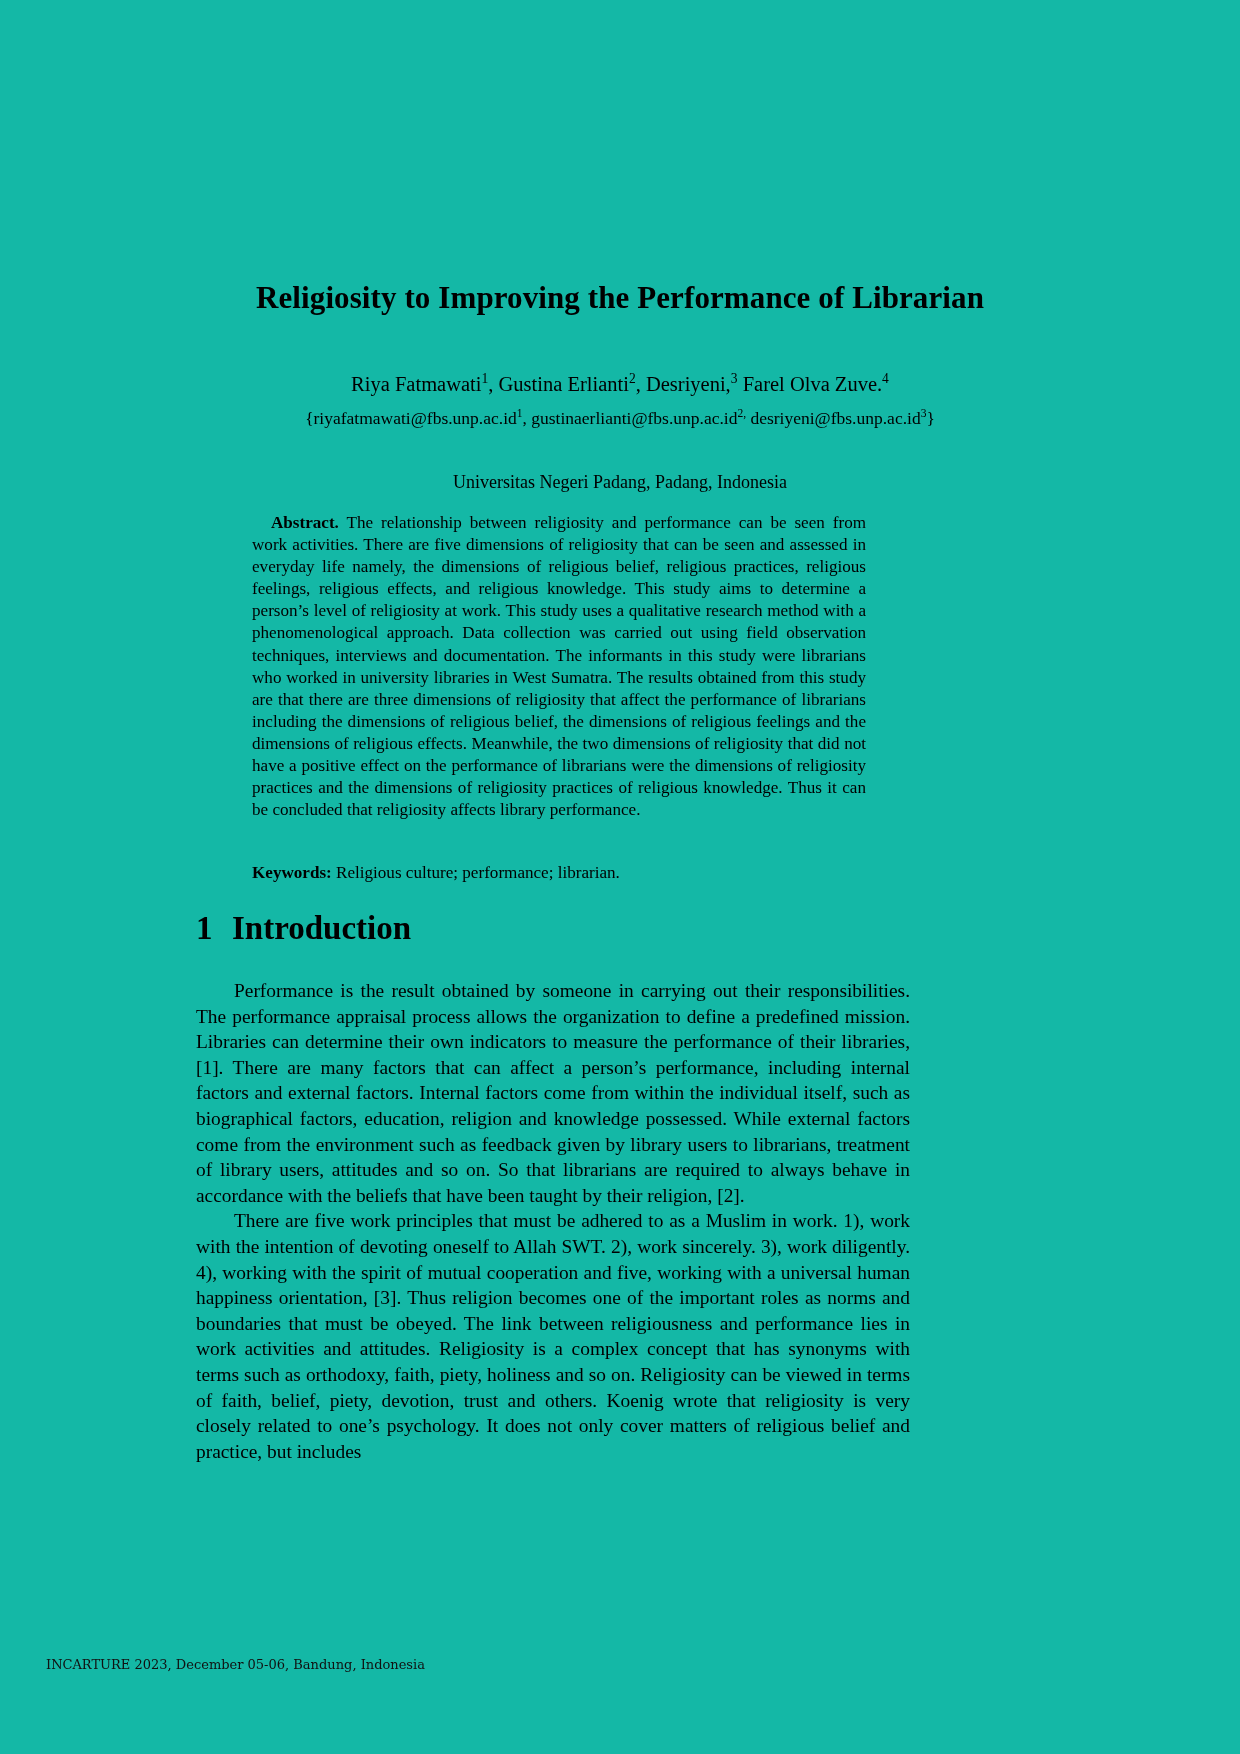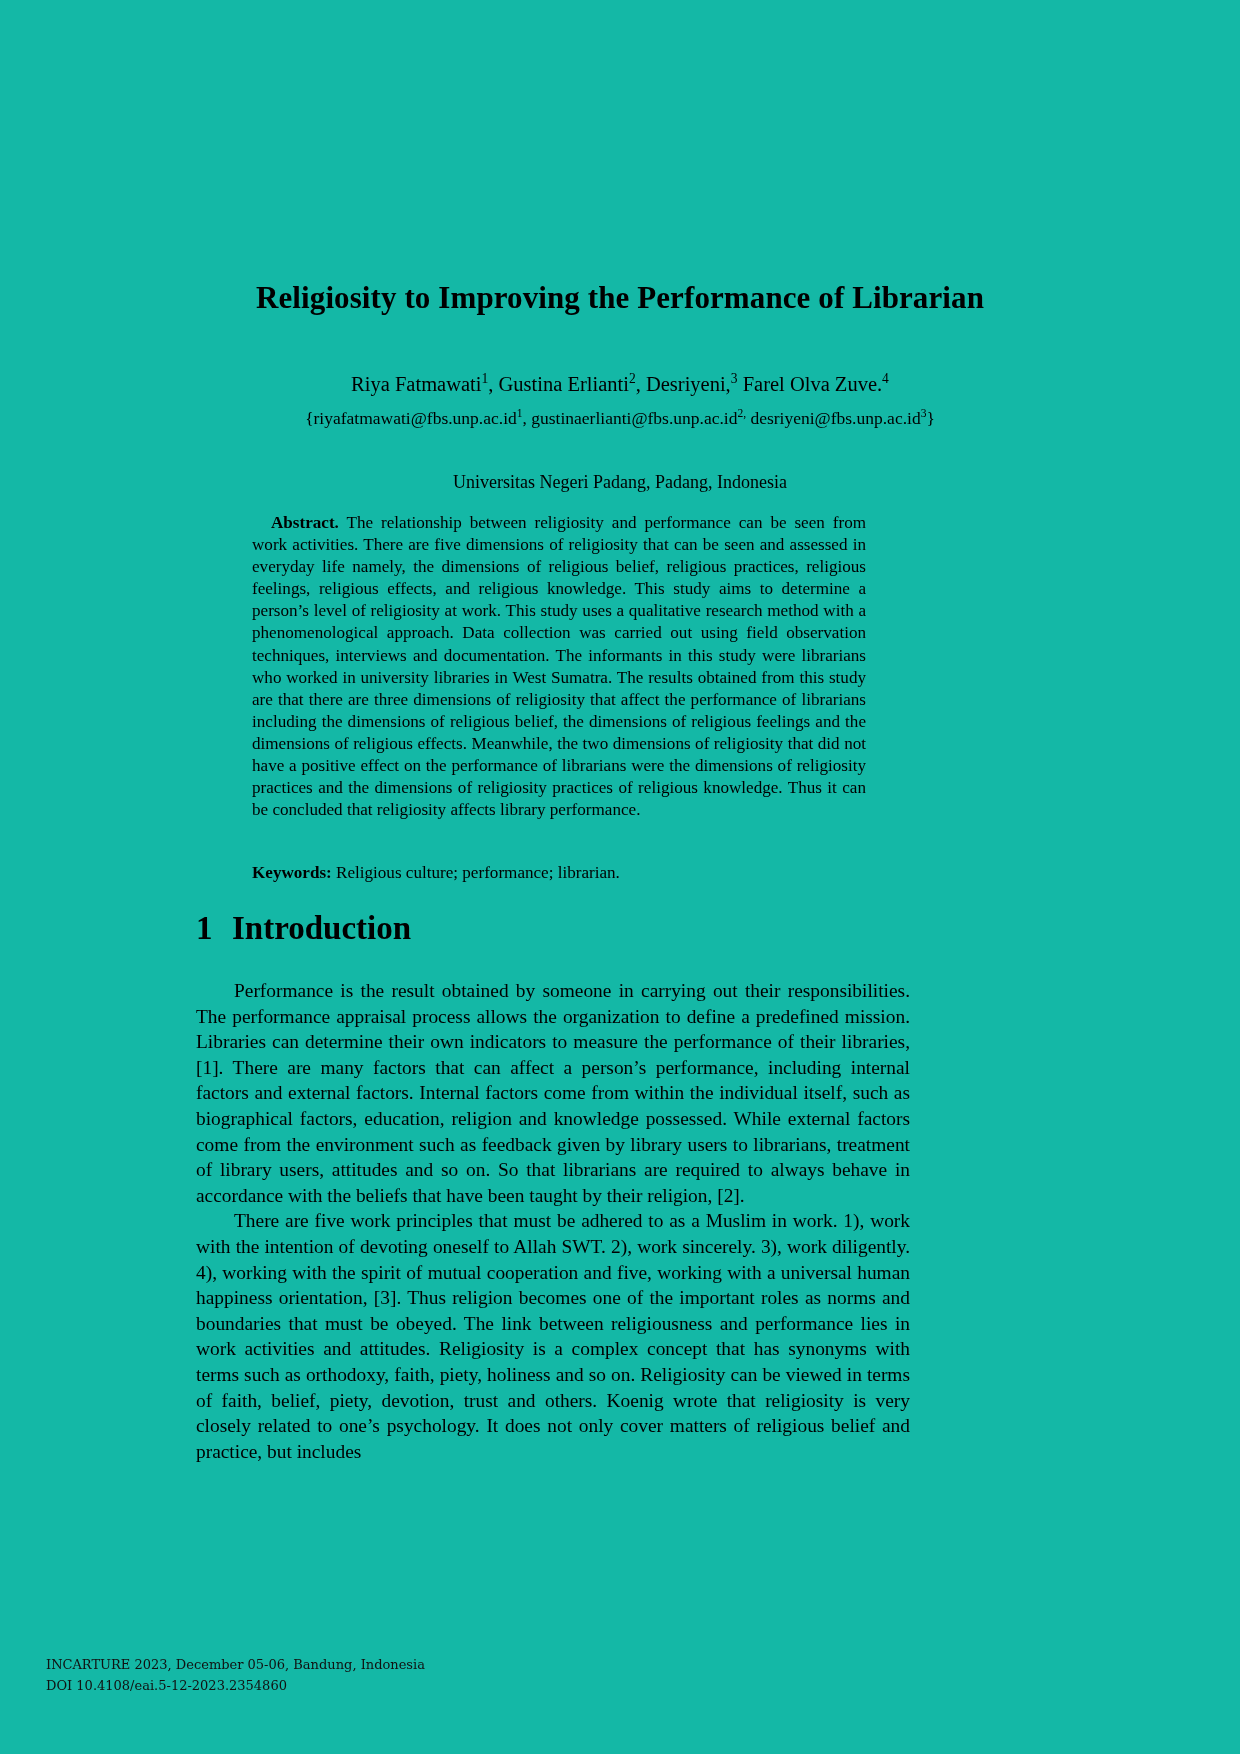--- a/index.html
+++ b/index.html
@@ -161,16 +161,15 @@
 
   <div class="section-heading"><span class="num">1</span><span>Introduction</span></div>
 
   <div class="body-text">
     <p>Performance is the result obtained by someone in carrying out their responsibilities. The performance appraisal process allows the organization to define a predefined mission. Libraries can determine their own indicators to measure the performance of their libraries, [1]. There are many factors that can affect a person’s performance, including internal factors and external factors. Internal factors come from within the individual itself, such as biographical factors, education, religion and knowledge possessed. While external factors come from the environment such as feedback given by library users to librarians, treatment of library users, attitudes and so on. So that librarians are required to always behave in accordance with the beliefs that have been taught by their religion, [2].</p>
     <p>There are five work principles that must be adhered to as a Muslim in work. 1), work with the intention of devoting oneself to Allah SWT. 2), work sincerely. 3), work diligently. 4), working with the spirit of mutual cooperation and five, working with a universal human happiness orientation, [3]. Thus religion becomes one of the important roles as norms and boundaries that must be obeyed. The link between religiousness and performance lies in work activities and attitudes. Religiosity is a complex concept that has synonyms with terms such as orthodoxy, faith, piety, holiness and so on. Religiosity can be viewed in terms of faith, belief, piety, devotion, trust and others. Koenig wrote that religiosity is very closely related to one’s psychology. It does not only cover matters of religious belief and practice, but includes</p>
   </div>
 
   <div class="footer">
     <div>INCARTURE 2023, December 05-06, Bandung, Indonesia</div>
-    <div>DOI 10.4108/eai.5-12-2023.2354860</div>
   </div>
 
 </div>
 
 </body></html>

